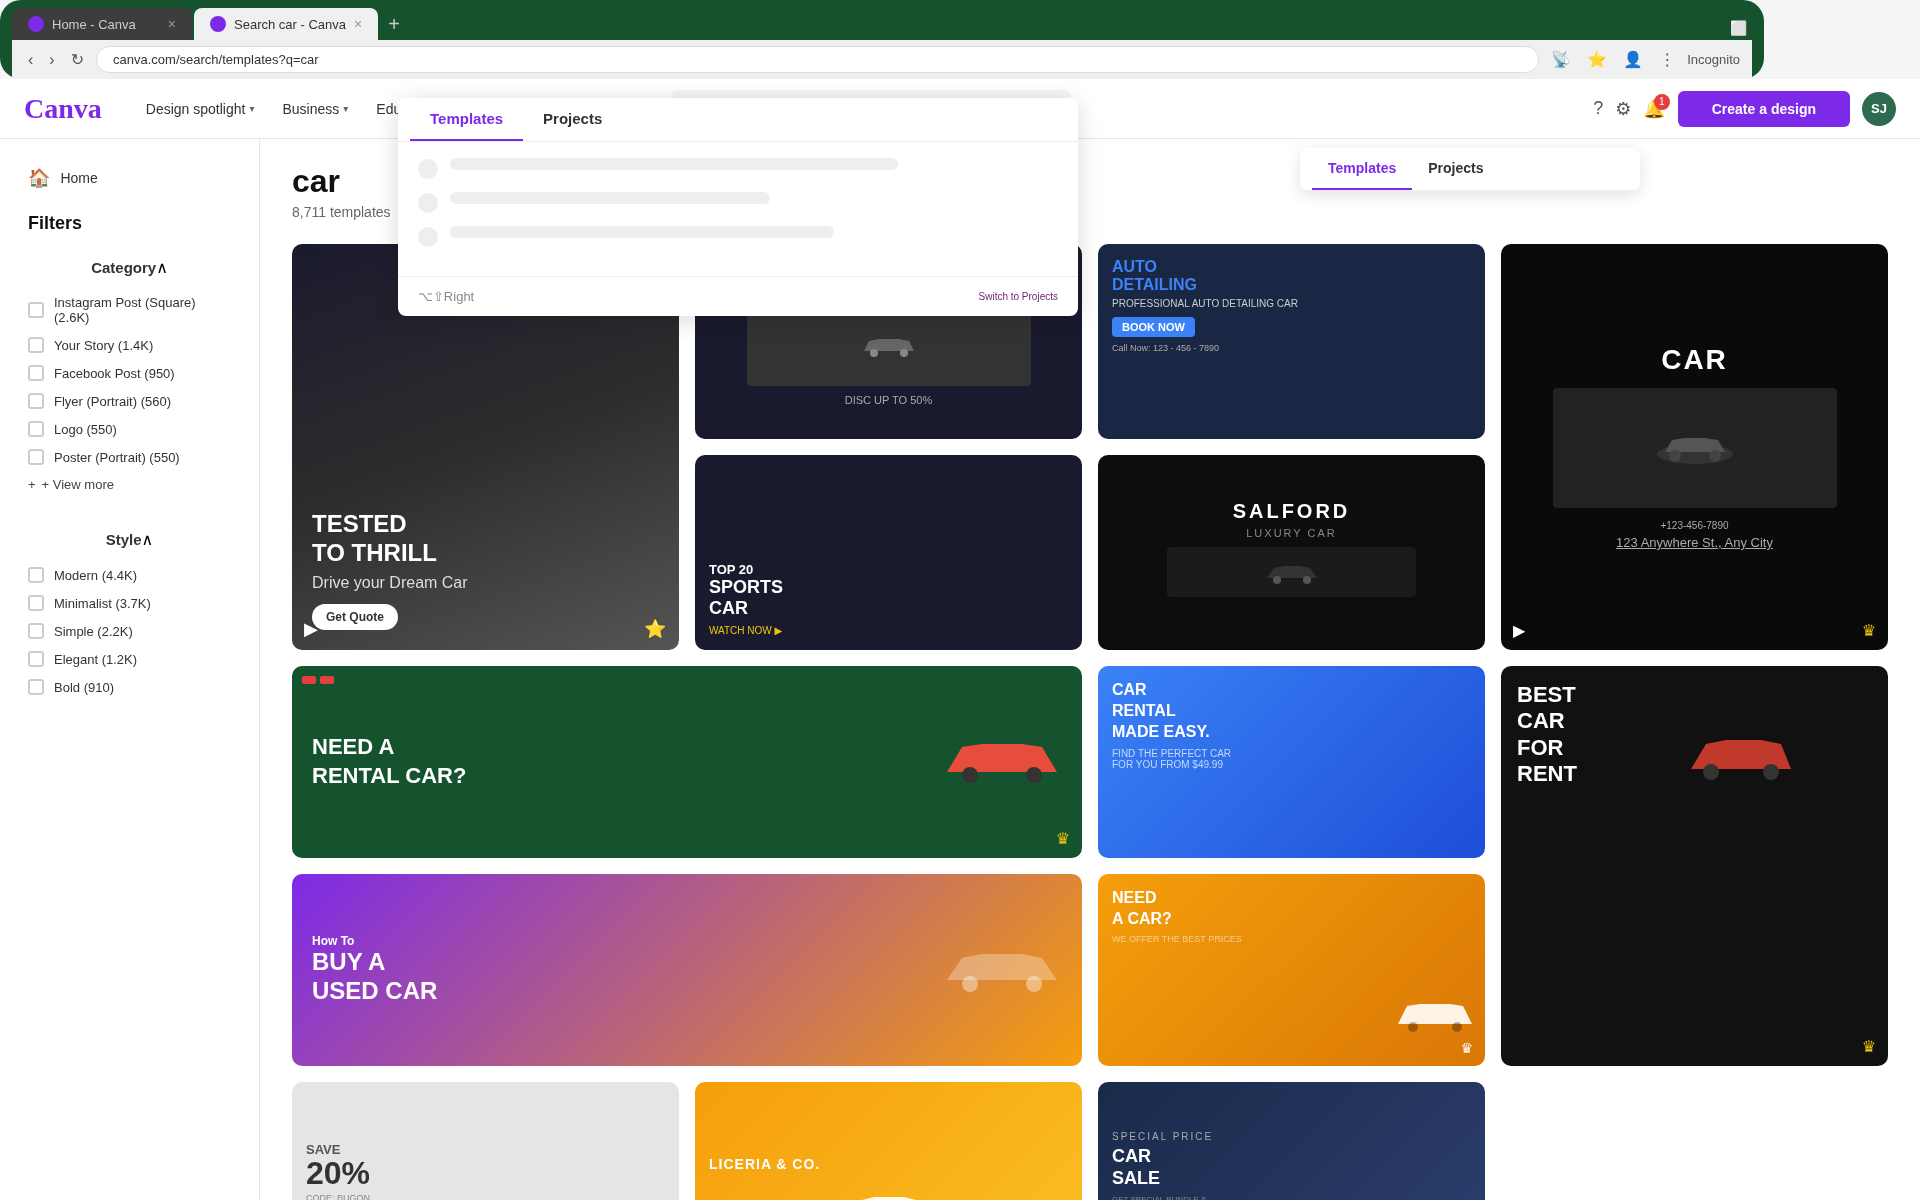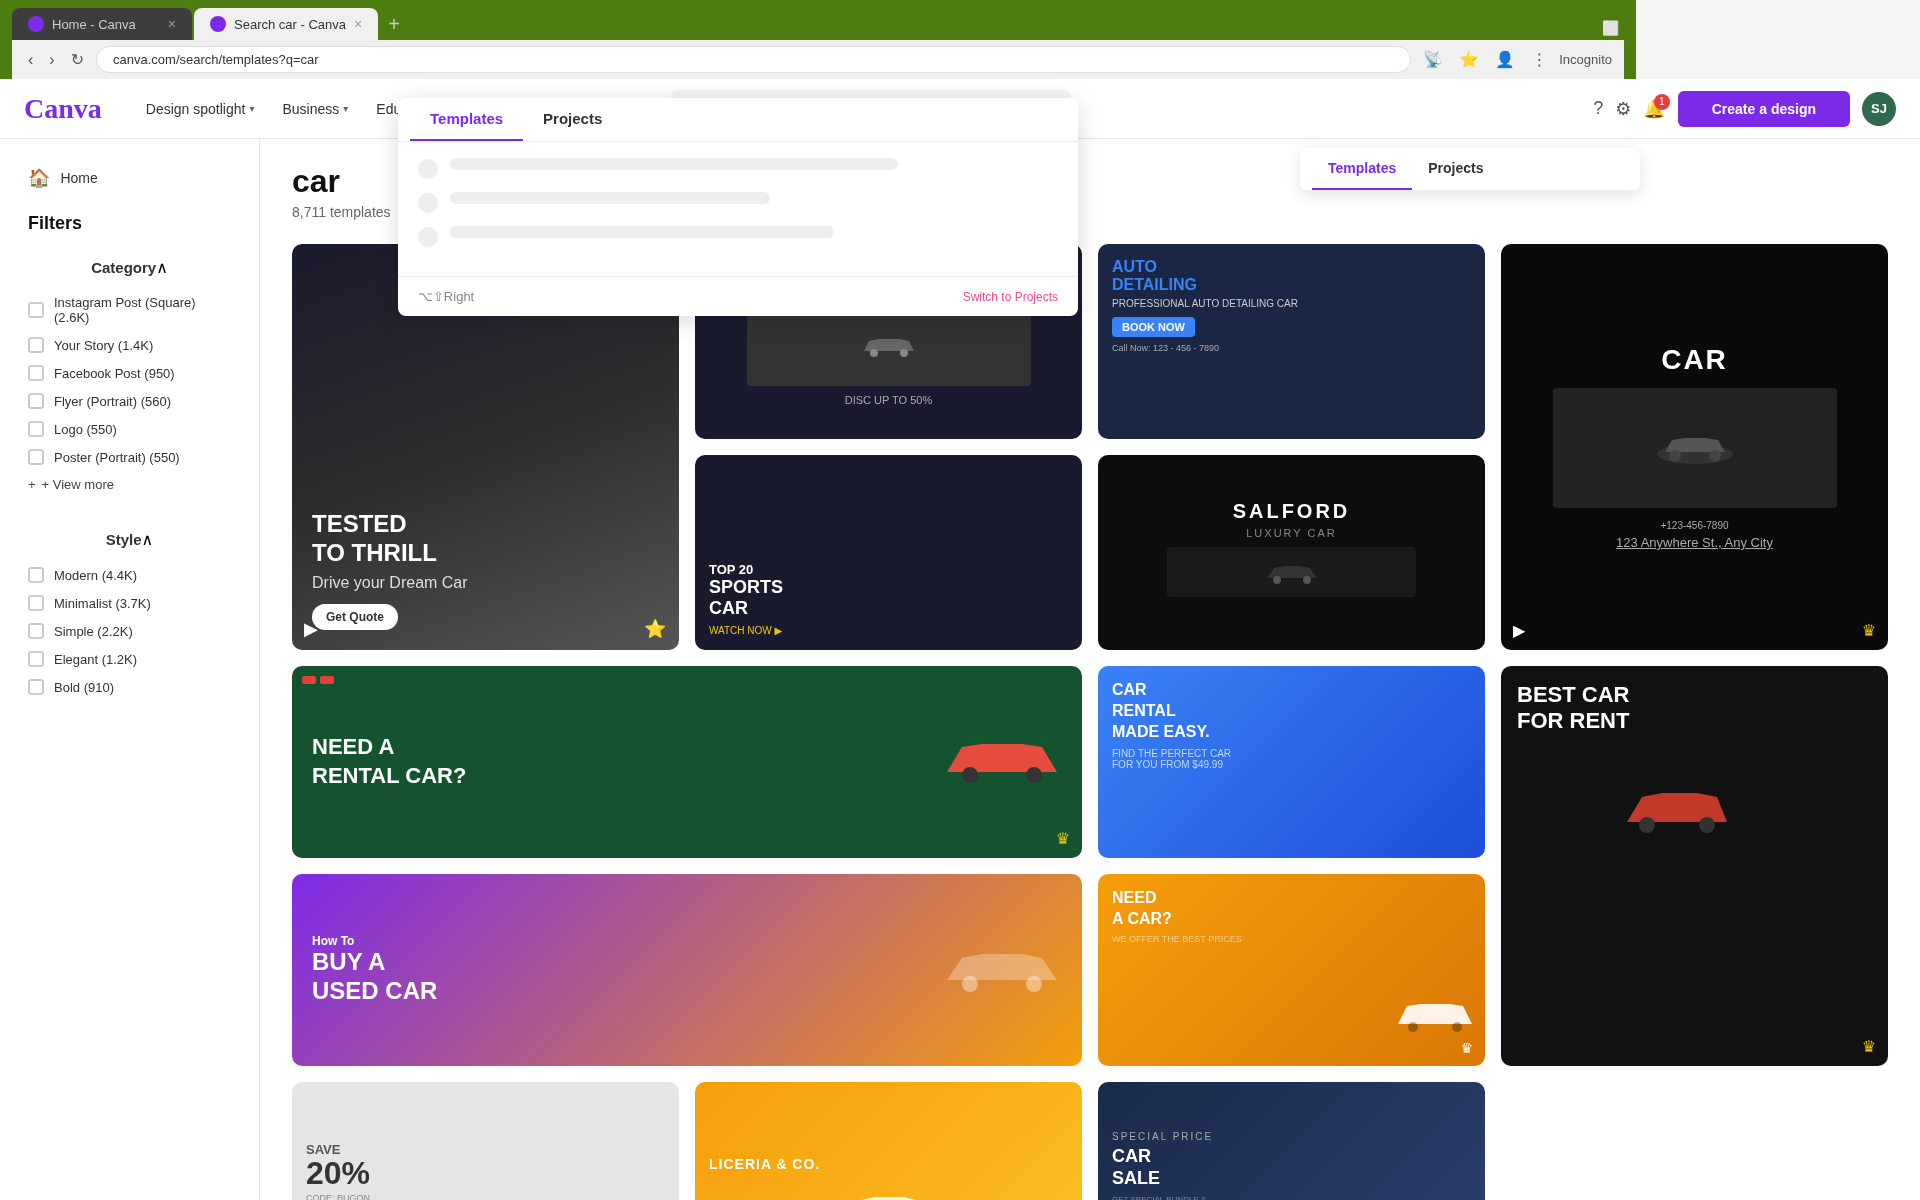--- a/index.html
+++ b/index.html
@@ -1,19 +1,19 @@
 <!DOCTYPE html>
 <html><head>
   <meta charset="utf-8">
   <style>
     * { margin: 0; padding: 0; box-sizing: border-box; }
     body { font-family: -apple-system, BlinkMacSystemFont, 'Segoe UI', sans-serif; background: #f5f5f5; overflow-x: hidden; }
 
     
-    .browser-chrome { background: #4d7c0f; padding: 8px 12px 0; width: 1636px; }
+    .browser-chrome { background: #14532d; padding: 8px 12px 0; width: 1764px; border-radius: 21px; }
     .browser-tabs { display: flex; align-items: flex-end; gap: 2px; margin-bottom: 0; }
     .browser-tab { display: flex; align-items: center; gap: 8px; padding: 8px 16px; background: #3d3d3d; border-radius: 8px 8px 0 0; color: #ccc; font-size: 13px; min-width: 180px; max-width: 220px; }
     .browser-tab.active { background: #f0f0f0; color: #333; }
     .browser-tab .tab-favicon { width: 16px; height: 16px; border-radius: 50%; display: inline-block; }
     .browser-tab .tab-favicon.canva { background: #7d2ae8; }
     .browser-tab .tab-favicon.search { background: #7d2ae8; }
     .tab-close { margin-left: auto; cursor: pointer; color: #999; font-size: 14px; }
     .new-tab-btn { background: none; border: none; color: #ccc; font-size: 20px; cursor: pointer; padding: 4px 8px; }
 
     .browser-addressbar { background: #f0f0f0; padding: 6px 12px; display: flex; align-items: center; gap: 8px; }
@@ -70,21 +70,21 @@
     .dropdown-tab.active { border-bottom: 2px solid #7d2ae8; color: #7d2ae8; }
     .dropdown-loading { padding: 16px 20px; }
     .loading-bar { height: 12px; background: #eee; border-radius: 6px; margin-bottom: 10px; }
     .loading-bar.w70 { width: 70%; }
     .loading-bar.w50 { width: 50%; }
     .loading-bar.w60 { width: 60%; }
     .loading-bar-row { display: flex; align-items: center; gap: 12px; margin-bottom: 12px; }
     .loading-circle { width: 20px; height: 20px; border-radius: 50%; background: #eee; flex-shrink: 0; }
     .dropdown-shortcut { display: flex; align-items: center; justify-content: space-between; padding: 12px 20px; border-top: 1px solid #eee; }
     .shortcut-text { font-size: 13px; color: #888; }
-    .switch-btn { background: none; border: none; font-size: 12px; color: #ec4899; cursor: pointer; font-weight: 500; }
+    .switch-btn { background: none; border: none; font-size: 10px; color: #701a75; cursor: pointer; font-weight: 500; }
 
     
     .second-dropdown { position: absolute; right: 280px; top: 148px; background: white; border-radius: 8px; box-shadow: 0 4px 16px rgba(0,0,0,0.12); z-index: 50; width: 340px; }
     .second-dropdown-tabs { display: flex; border-bottom: 1px solid #eee; padding: 0 12px; }
     .second-dropdown-tab { padding: 12px 16px; font-size: 14px; font-weight: 600; color: #333; cursor: pointer; }
     .second-dropdown-tab.active { border-bottom: 2px solid #7d2ae8; color: #7d2ae8; }
     
     
     ::-webkit-scrollbar { width: 6px; }
     ::-webkit-scrollbar-track { background: #f1f1f1; }
@@ -348,21 +348,21 @@
               <svg width="60" height="25" viewBox="0 0 60 25" fill="none">
                   <path d="M5 18 L12 8 L22 6 L38 6 L48 8 L55 18 Z" fill="#333"></path>
                   <circle cx="15" cy="20" r="4" fill="#555"></circle>
                   <circle cx="45" cy="20" r="4" fill="#555"></circle>
                 </svg>
             </div>
           </div>
         </div>
 
         <div style="grid-column:4; grid-row:3/5; border-radius:10px; overflow:hidden; cursor:pointer; position:relative; background:#111; min-height:400px;">
-          <div style="position:absolute; inset:0; padding:16px; display:flex; flex-direction:column; justify-content:flex-start;">
+          <div style="position:absolute; inset:0; padding:16px; display:flex; justify-content:flex-start;">
             <div style="color:white; font-size:22px; font-weight:900; line-height:1.2;">BEST CAR<br>FOR RENT</div>
             <div style="width:90%; height:120px; margin:12px 0; display:flex; align-items:center; justify-content:center;">
               <svg width="120" height="60" viewBox="0 0 120 60" fill="none">
                   <path d="M10 45 L25 20 L45 16 L80 16 L100 20 L110 45 Z" fill="#c0392b"></path>
                   <circle cx="30" cy="48" r="8" fill="#333"></circle>
                   <circle cx="90" cy="48" r="8" fill="#333"></circle>
                 </svg>
             </div>
           </div>
           <div style="position:absolute; bottom:10px; right:12px; color:#f1c40f; font-size:16px;">♛</div>

